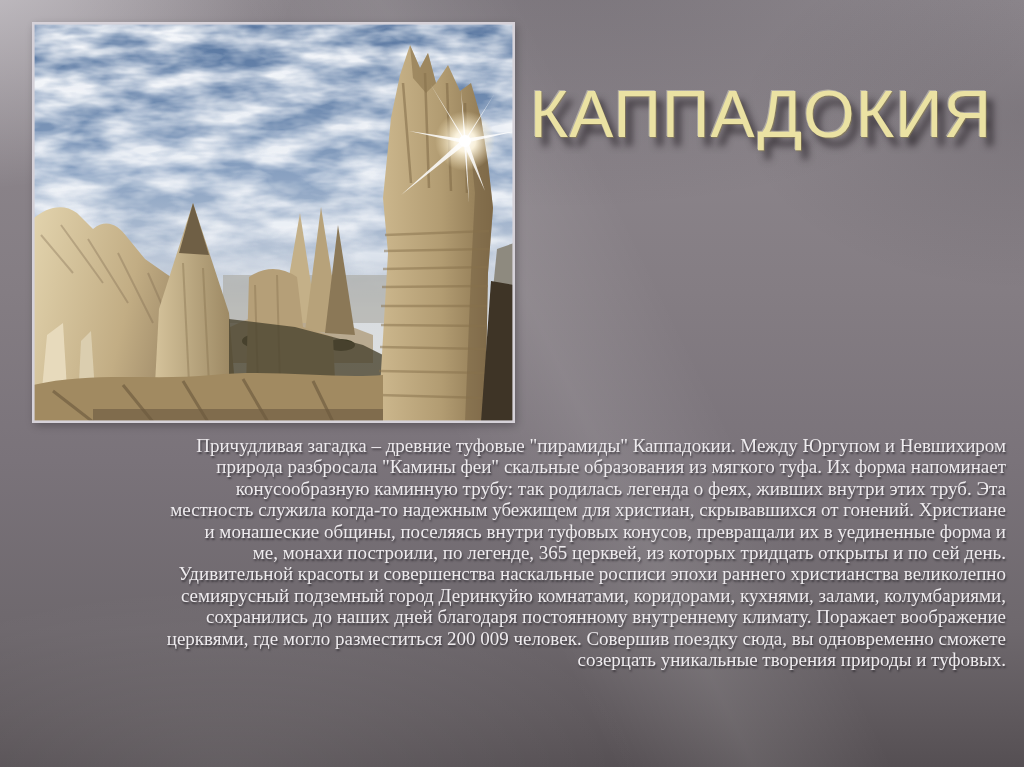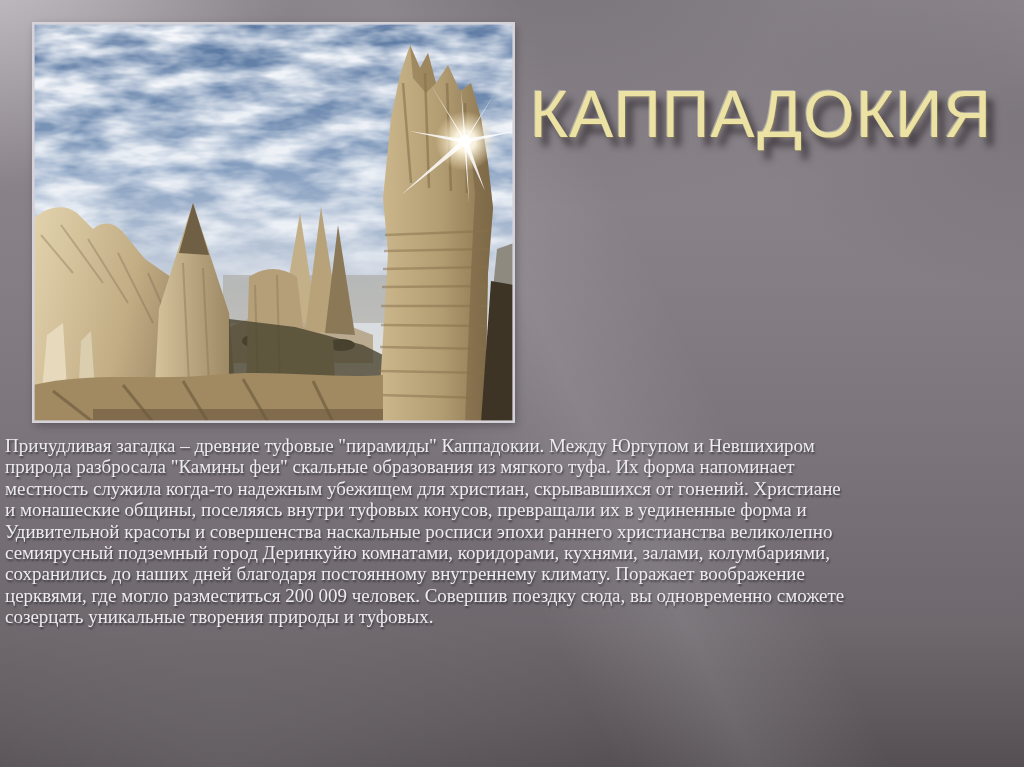--- a/index.html
+++ b/index.html
@@ -32,22 +32,22 @@
     font-size:66px;
     letter-spacing:1px;
     color:#ebe2a3;
     text-shadow:
       1px 1px 0 rgba(140,128,80,0.55),
       -1px -1px 0 rgba(255,252,225,0.35),
       7px 9px 7px rgba(40,34,40,0.72);
     white-space:nowrap;
   }
   .body-text{
-    position:absolute;top:435px;left:5px;right:18px;
-    text-align:left;
+    position:absolute;top:435px;left:19px;right:18px;
+    text-align:right;
     color:#eeebee;
     font-size:19px;
     line-height:21.4px;
     text-shadow:1px 1.5px 2px rgba(18,16,22,0.55);
   }
   .body-text .line{white-space:nowrap;}
 </style>
 </head>
 <body>
 
@@ -182,22 +182,24 @@
 
       <rect x="0.8" y="0.8" width="479.4" height="397.4" fill="none" stroke="#d6d2d9" stroke-width="1.6"></rect>
     </svg>
   </div>
 
   <div class="title">КАППАДОКИЯ</div>
 
   <div class="body-text">
     <div class="line">Причудливая загадка – древние туфовые "пирамиды" Каппадокии. Между Юргупом и Невшихиром</div>
     <div class="line">природа разбросала "Камины феи" скальные образования из мягкого туфа. Их форма напоминает</div>
+    <div class="line">конусообразную каминную трубу: так родилась легенда о феях, живших внутри этих труб. Эта</div>
     <div class="line">местность служила когда-то надежным убежищем для христиан, скрывавшихся от гонений. Христиане</div>
     <div class="line">и монашеские общины, поселяясь внутри туфовых конусов, превращали их в уединенные форма и</div>
+    <div class="line">ме, монахи построили, по легенде, 365 церквей, из которых тридцать открыты и по сей день.</div>
     <div class="line">Удивительной красоты и совершенства наскальные росписи эпохи раннего христианства великолепно</div>
     <div class="line">семиярусный подземный город Деринкуйю комнатами, коридорами, кухнями, залами, колумбариями,</div>
     <div class="line">сохранились до наших дней благодаря постоянному внутреннему климату. Поражает воображение</div>
     <div class="line">церквями, где могло разместиться 200 009 человек. Совершив поездку сюда, вы одновременно сможете</div>
     <div class="line">созерцать уникальные творения природы и туфовых.</div>
   </div>
 
 </div>
 
 </body></html>

